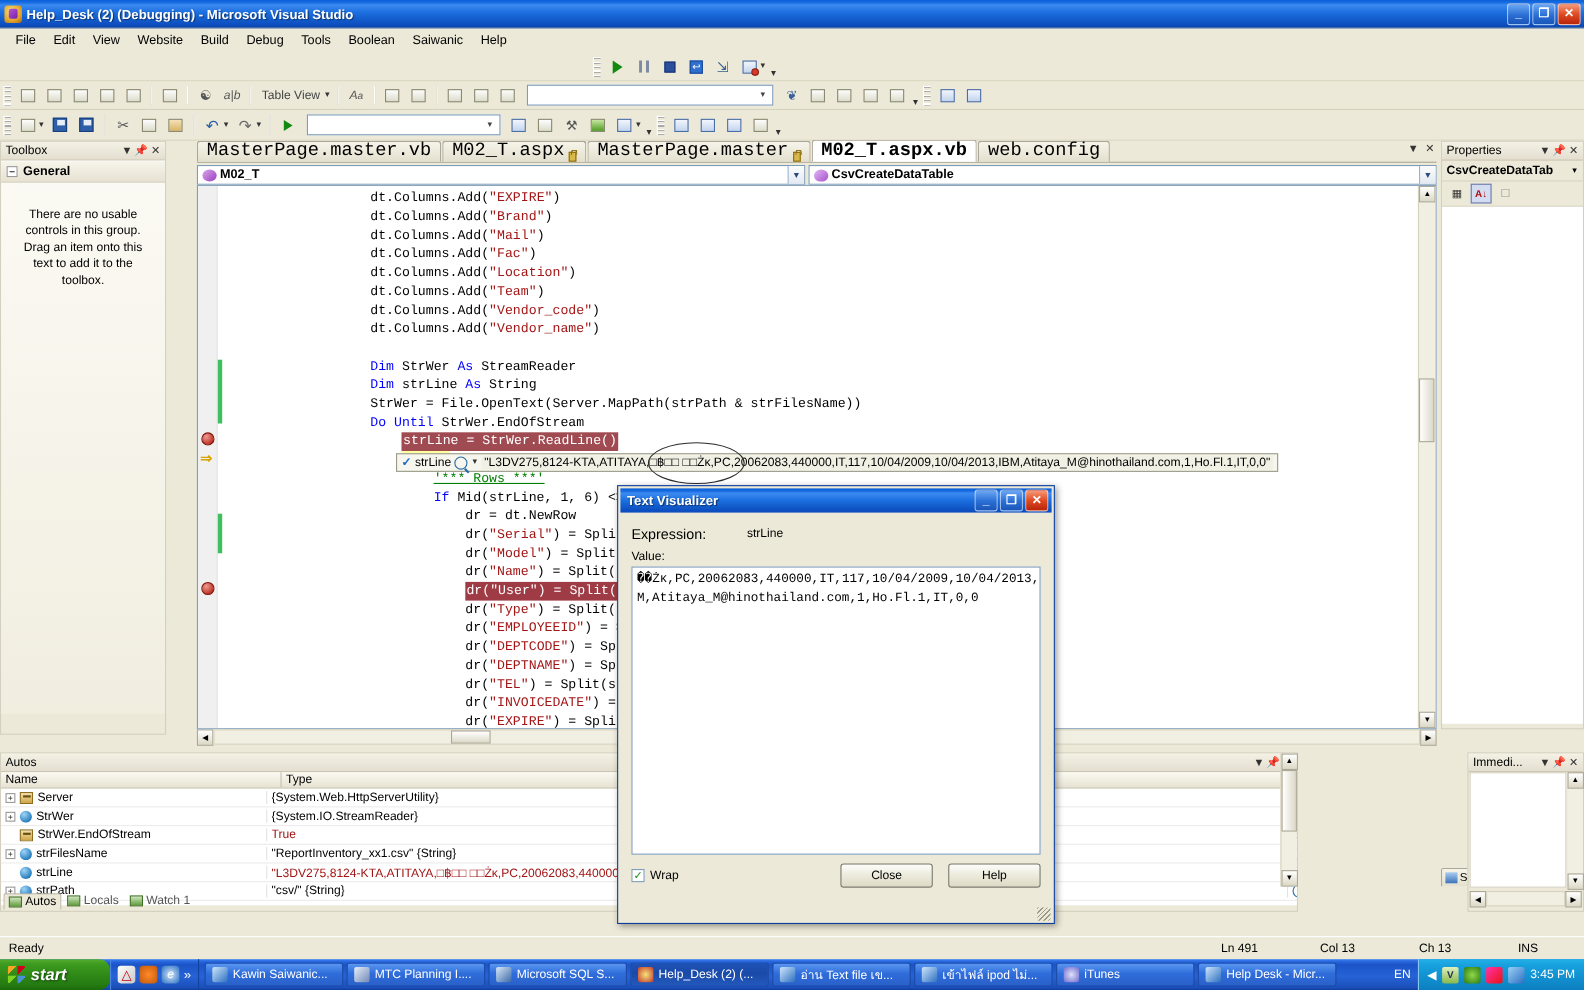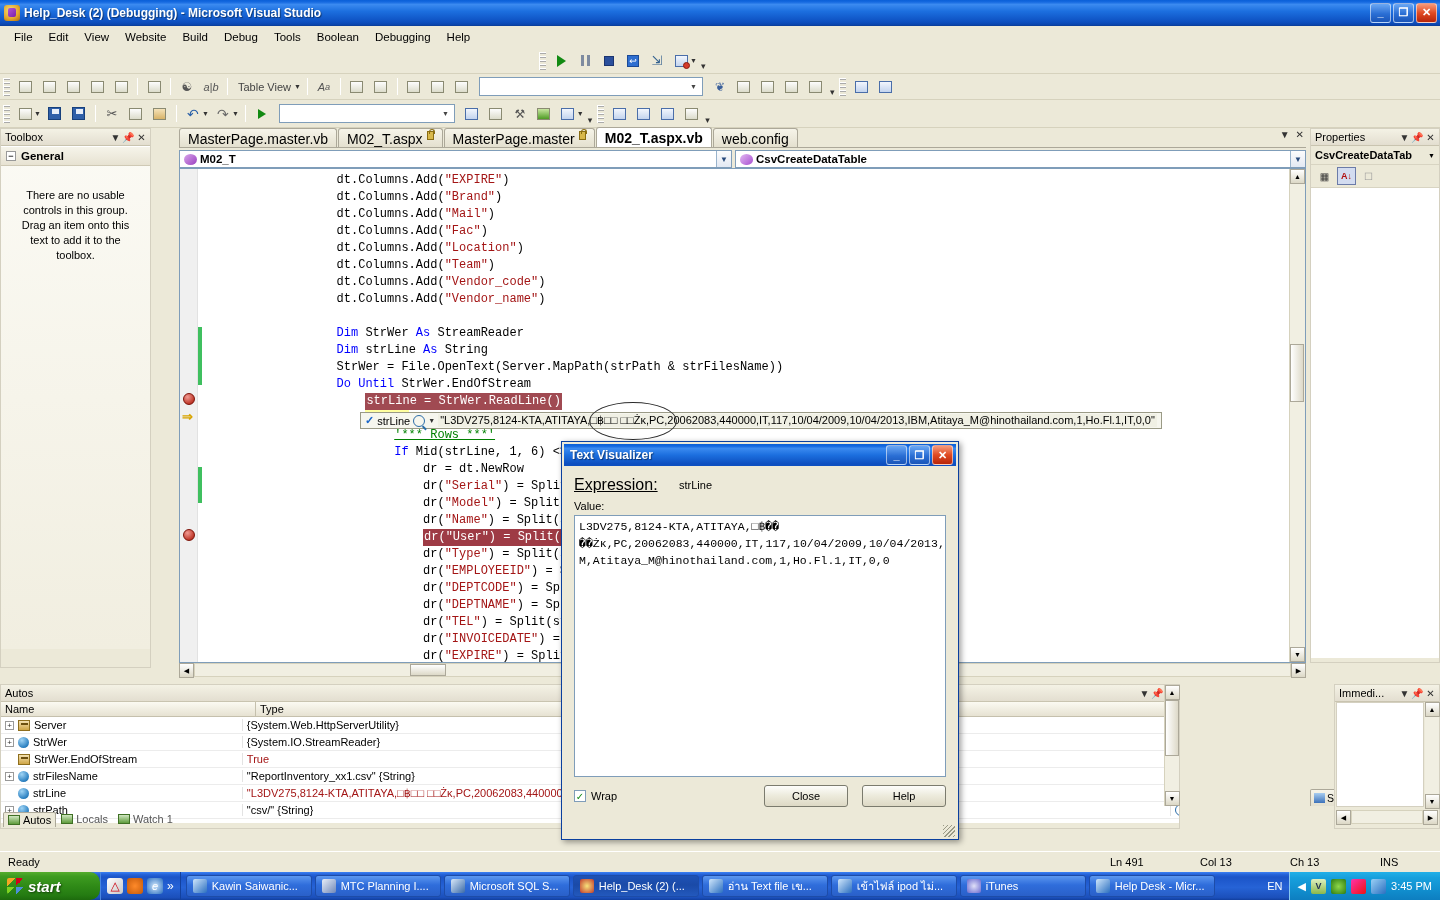--- a/index.html
+++ b/index.html
@@ -114,24 +114,24 @@
     font-weight:bold; font-size:11.5px; }
   .tbx-expander { width:10px;height:10px;border:1px solid #999;background:#fff;
     font-size:9px;line-height:8px;text-align:center;color:#333; }
   .tbx-msg { padding:22px 16px; text-align:center; font-size:11px; color:#000; line-height:15px; }
 
   
   .editor-wrap { position:absolute; left:179px; top:0; width:1127px; height:552px;
     background:#ece9d8; }
   .tabstrip { height:20px; display:flex; align-items:flex-end; position:relative;
     border-bottom:1px solid #aca899; }
-  .etab { height:19px; padding:2px 8px 0 8px; margin-right:1px; font-size:14px;
+  .etab { height:19px; padding:2px 8px 0 8px; margin-right:1px; font-size:17px;
     background: linear-gradient(to bottom,#f6f4e9,#e4e0cf);
     border:1px solid #aca899; border-bottom:none; border-radius:3px 3px 0 0;
-    display:flex; align-items:flex-start; gap:4px; color:#000; }
+    display:flex; align-items:flex-end; gap:4px; color:#000;font-family:Liberation Mono, monospace; }
   .etab.active { background:#fff; font-weight:bold; height:20px; }
   .lockicon { width:7px;height:9px;background:#d8b84a;border:1px solid #8a6d12; position:relative; }
   .lockicon:after { content:"";position:absolute;left:1px;top:-3px;width:4px;height:4px;
     border:1px solid #8a6d12;border-bottom:none;border-radius:3px 3px 0 0; }
   .tabstrip-btns { position:absolute; right:2px; top:1px; display:flex; gap:6px; align-items:center; }
   .tabstrip-btns span { font-size:10px; color:#333; }
 
   .navbar { height:20px; display:flex; gap:3px; padding:2px 0 1px 0; background:#ece9d8; }
   .navcombo { height:18px; border:1px solid #7f9db9; background:#fff;
     display:flex; align-items:center; padding:0 0 0 4px; font-size:11.5px; font-weight:bold; }
@@ -297,21 +297,21 @@
   }
   .dlg-title {
     height:22px; margin:2px; display:flex; align-items:center;
     background: linear-gradient(to bottom,#0a5fd8 0%,#1569e0 10%,#3b8af0 20%,#1c6fdf 50%,#0d4fc0 90%);
     padding-left:6px;
   }
   .dlg-title .t { color:#fff; font-weight:bold; font-size:12px; flex:1;
     text-shadow:1px 1px 1px rgba(0,0,0,.45); }
   .dlg-body { padding:8px 12px 0 12px; }
   .frow { display:flex; align-items:center; margin-bottom:6px; }
-  .flabel { width:100px; font-size:16px;text-decoration:underline; }
+  .flabel { width:100px; font-size:13px; }
   .ftext { flex:1; height:18px; background:#ece9d8; border:1px solid #ece9d8;
     font-size:11px; display:flex; align-items:center; padding-left:4px; }
   .vlabel { font-size:11px; margin-bottom:3px; }
   .valuebox {
     height:262px; background:#fff; border:1px solid #7f9db9;
     font-family:"Liberation Mono", monospace; font-size:11.5px; line-height:17px;
     padding:2px 4px; color:#000; overflow:hidden;
   }
   .valuebox .vline { white-space:pre; }
   .dlg-footer { display:flex; align-items:center; padding:8px 12px 0 12px; }
@@ -343,21 +343,21 @@
 
   <div class="menubar">
     <div class="mi">File</div>
     <div class="mi">Edit</div>
     <div class="mi">View</div>
     <div class="mi">Website</div>
     <div class="mi">Build</div>
     <div class="mi">Debug</div>
     <div class="mi">Tools</div>
     <div class="mi">Boolean</div>
-    <div class="mi">Debugging</div>
+    <div class="mi">Saiwanic</div>
     <div class="mi">Help</div>
   </div>
 
   <div class="toolrow r1">
     <div style="width:536px"></div>
     <div class="grip"></div>
     <div class="tbtn">
         <div class="g-play"></div>
       </div>
     <div class="tbtn">
@@ -792,21 +792,20 @@
         <div class="win-btn close">✕</div>
       </div>
     </div>
     <div class="dlg-body">
       <div class="frow">
         <div class="flabel">Expression:</div>
         <div class="ftext">strLine</div>
       </div>
       <div class="vlabel">Value:</div>
       <div class="valuebox" id="valuebox">
-          <div class="vline">L3DV275,8124-KTA,ATITAYA,□฿��</div>
           <div class="vline">��Żκ,PC,20062083,440000,IT,117,10/04/2009,10/04/2013,IB</div>
           <div class="vline">M,Atitaya_M@hinothailand.com,1,Ho.Fl.1,IT,0,0</div>
         </div>
     </div>
     <div class="dlg-footer">
       <div class="chk">✓</div>
       <div class="chk-label">Wrap</div>
       <div style="flex:1"></div>
       <div class="dbtn">Close</div>
       <div style="width:14px"></div>

